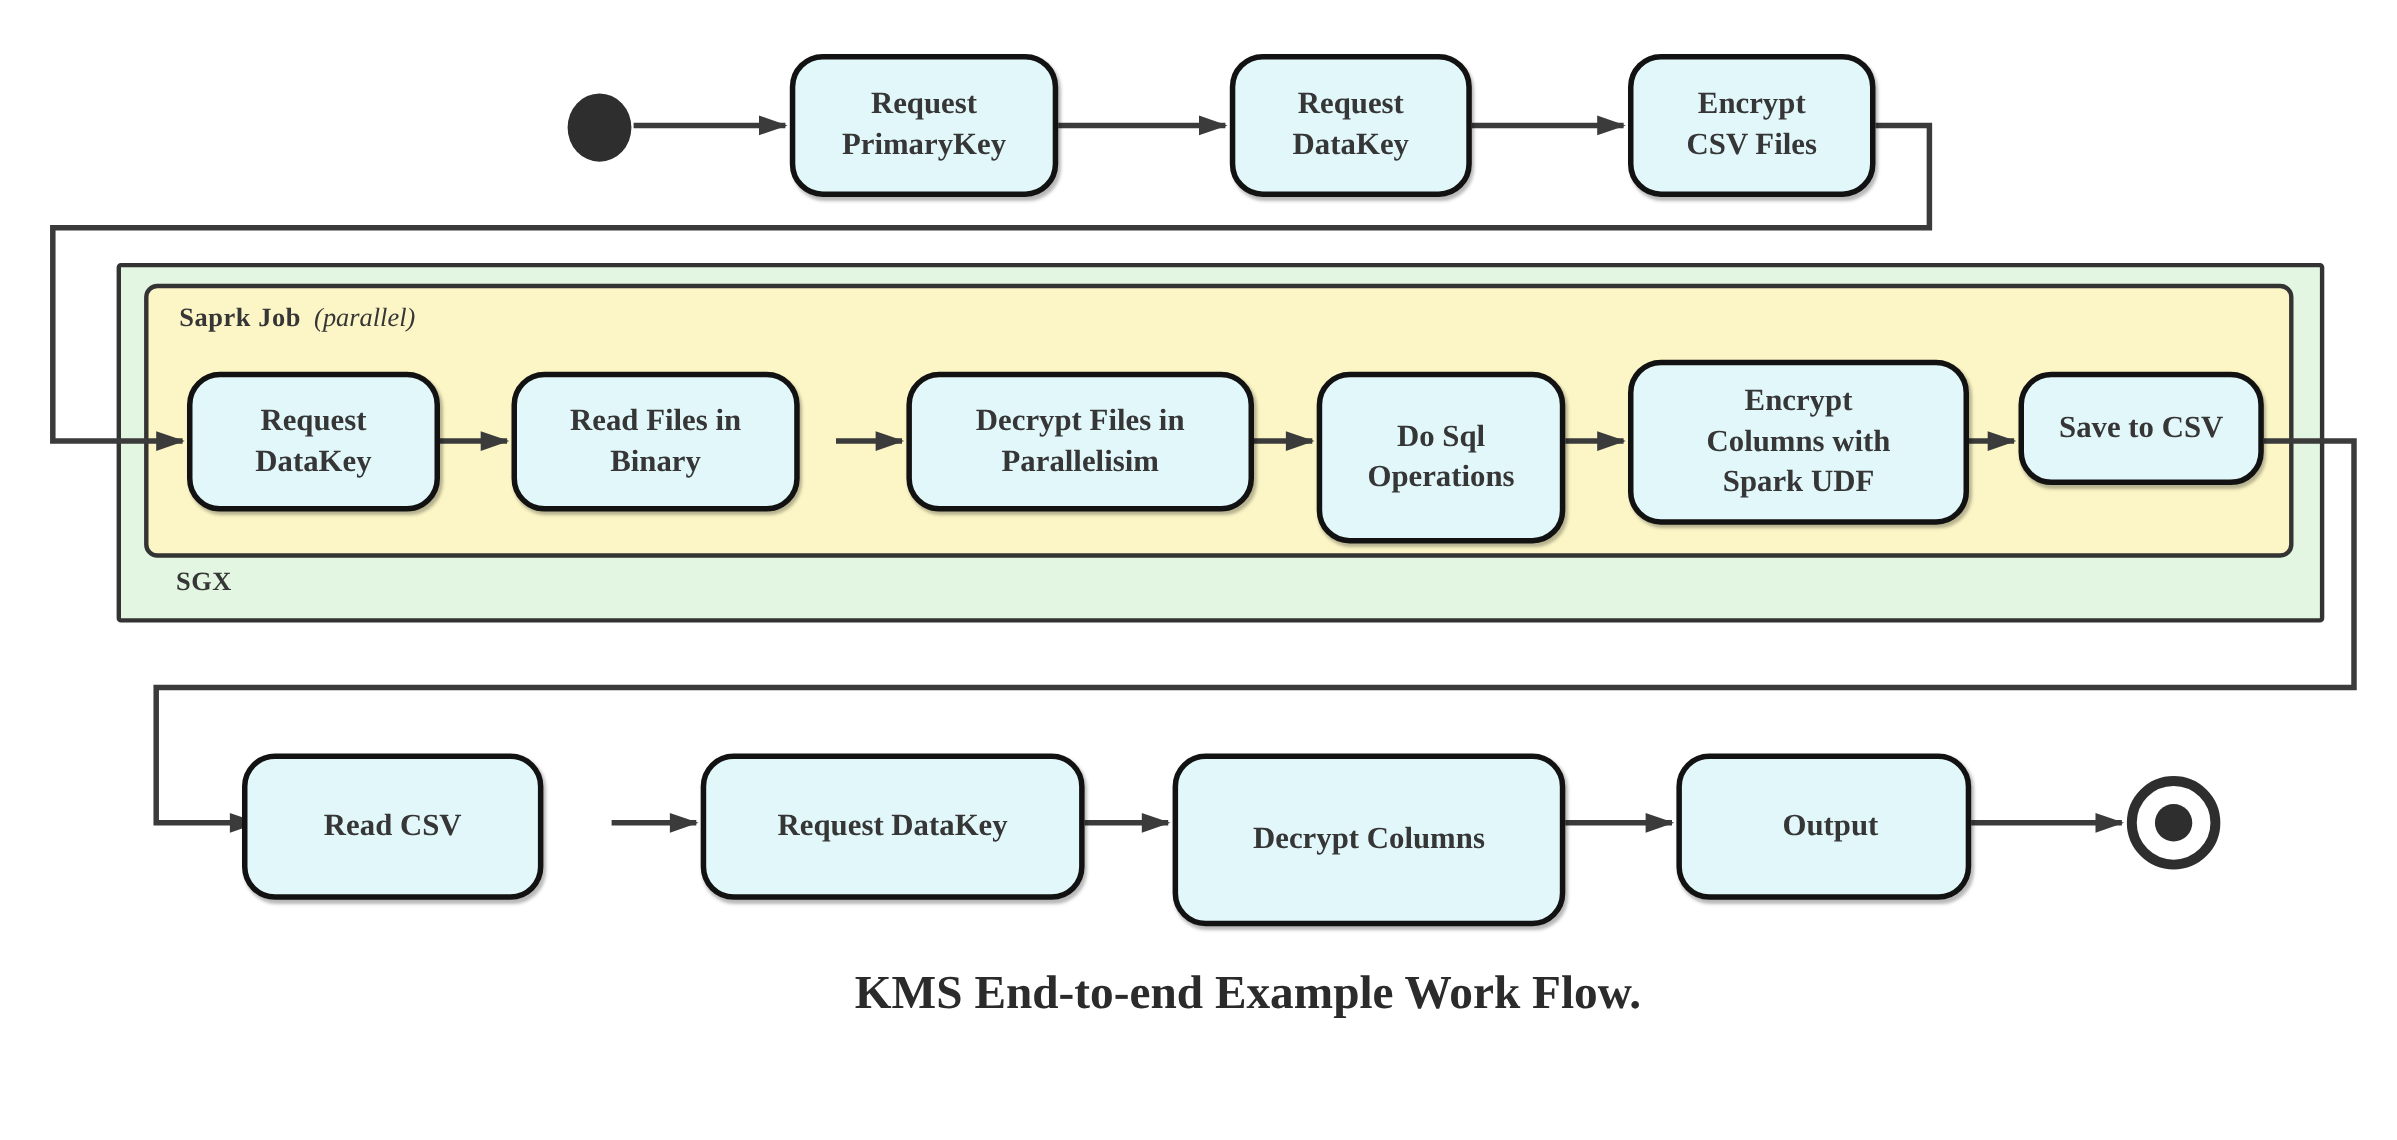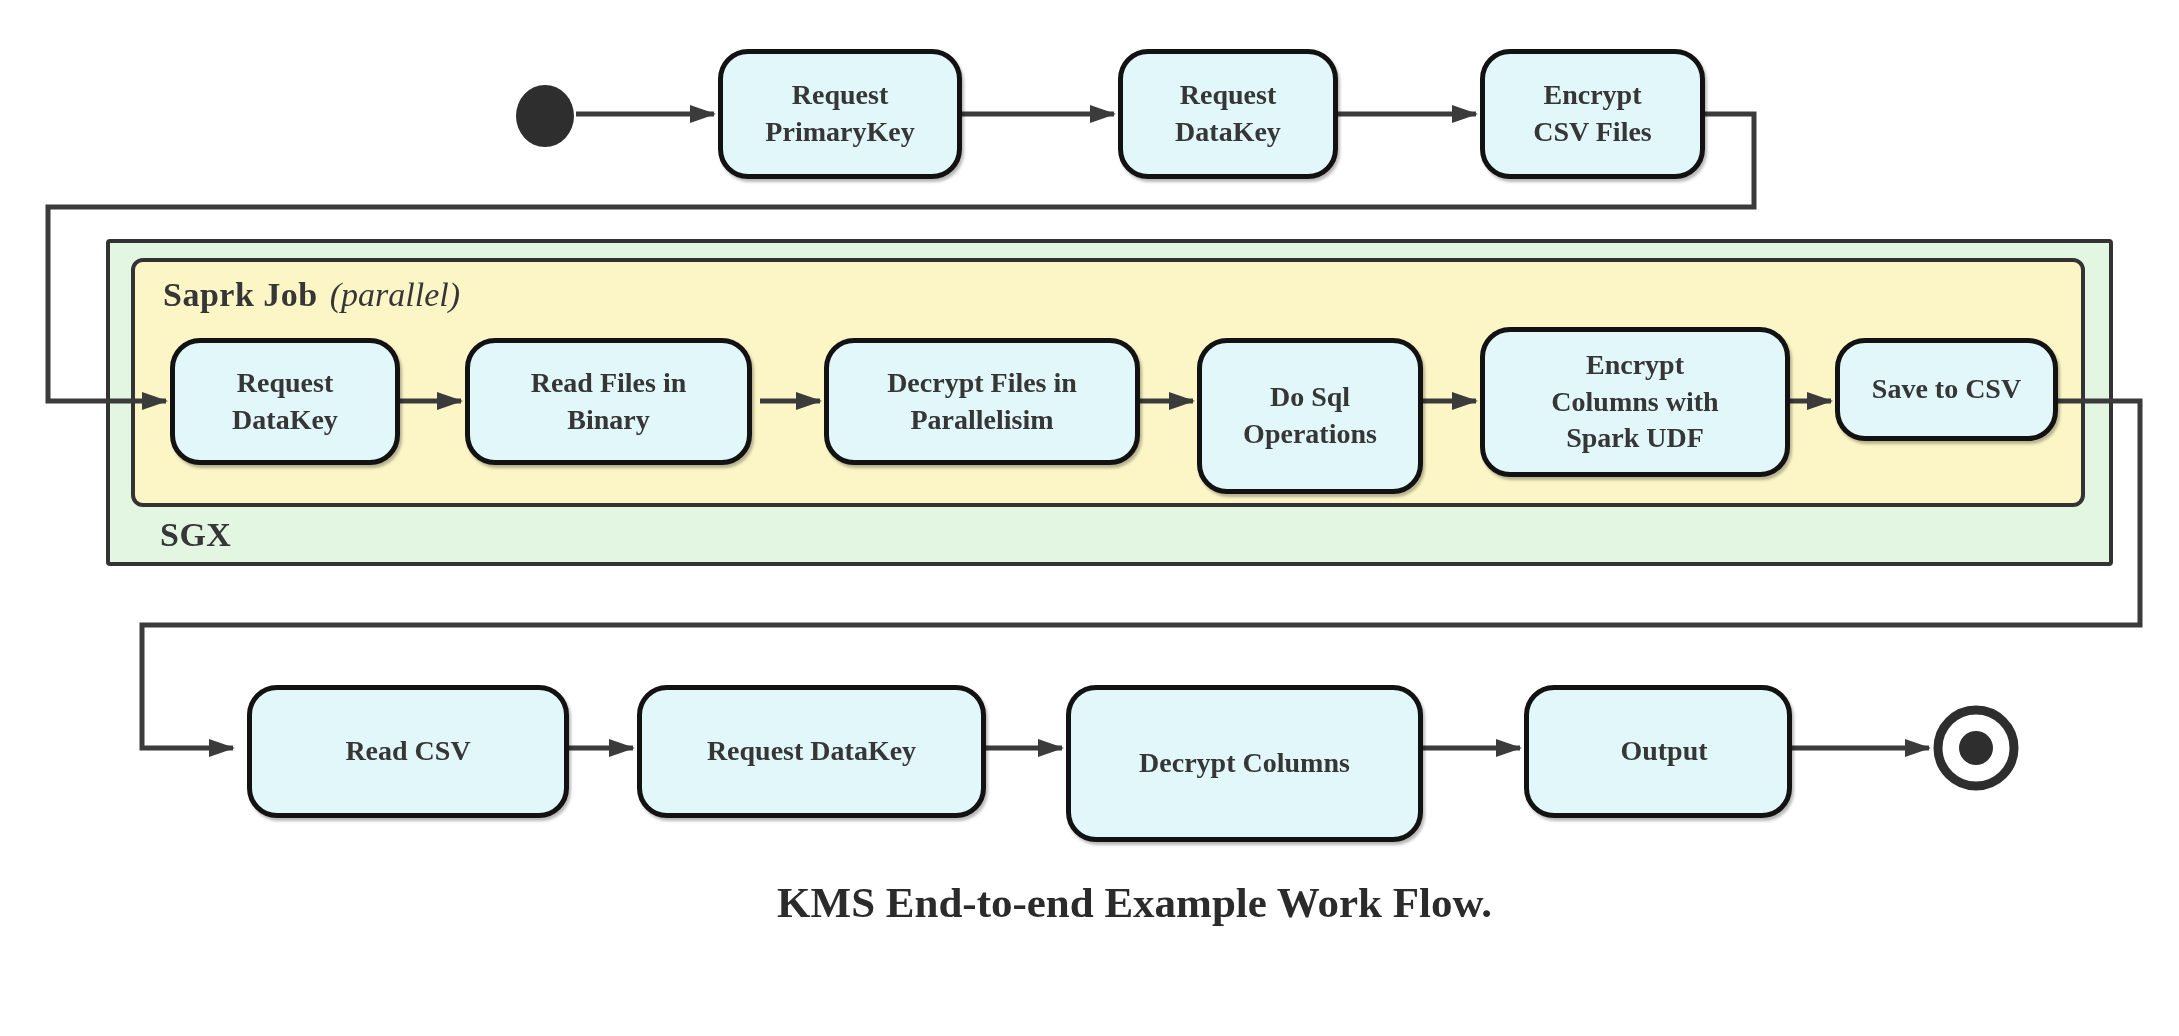--- a/index.html
+++ b/index.html
@@ -26,21 +26,21 @@
   .start-dot{fill:#2e2e2e;}
   .end-outer{fill:#ffffff;stroke:#2e2e2e;stroke-width:9;}
   .end-inner{fill:#2e2e2e;stroke:none;}
 
   .container-box{position:absolute;box-sizing:border-box;border:4px solid var(--container-border);}
   .sgx-box{left:106px;top:239px;width:2007px;height:327px;background:var(--sgx-fill);border-radius:4px;}
   .spark-box{left:131px;top:258px;width:1954px;height:249px;background:var(--spark-fill);border-radius:12px;}
 
   .group-label{
     position:absolute;color:var(--text);
-    font-size:34px;font-weight:bold;letter-spacing:.5px;
+    font-size:24px;font-weight:bold;letter-spacing:.5px;
     white-space:nowrap;
   }
   .spark-label{left:163px;top:276px;}
   .spark-label .qualifier{font-weight:normal;font-style:italic;margin-left:12px;letter-spacing:0;}
   .sgx-label{left:160px;top:516px;}
 
   .node{
     position:absolute;box-sizing:border-box;
     background:var(--node-fill);
     border:5px solid var(--node-border);
@@ -105,31 +105,31 @@
 
   <div class="node" style="left:718px;top:49px;width:244px;height:130px;">Request
 PrimaryKey</div>
   <div class="node" style="left:1118px;top:49px;width:220px;height:130px;">Request
 DataKey</div>
   <div class="node" style="left:1480px;top:49px;width:225px;height:130px;">Encrypt
 CSV Files</div>
 
   <div class="node" style="left:170px;top:338px;width:230px;height:127px;">Request
 DataKey</div>
-  <div class="node" style="left:465px;top:338px;width:287px;height:127px;">Read Files in
+  <div class="node" style="left:465px;top:338px;width:262px;height:127px;">Read Files in
 Binary</div>
   <div class="node" style="left:824px;top:338px;width:316px;height:127px;">Decrypt Files in
 Parallelisim</div>
   <div class="node" style="left:1197px;top:338px;width:226px;height:156px;">Do Sql
 Operations</div>
   <div class="node" style="left:1480px;top:327px;width:310px;height:150px;">Encrypt
 Columns with
 Spark UDF</div>
   <div class="node" style="left:1835px;top:338px;width:223px;height:103px;">Save to CSV</div>
 
-  <div class="node" style="left:247px;top:685px;width:322px;height:133px;">Read CSV</div>
+  <div class="node" style="left:220px;top:685px;width:274px;height:133px;">Read CSV</div>
   <div class="node" style="left:637px;top:685px;width:349px;height:133px;">Request DataKey</div>
   <div class="node" style="left:1066px;top:685px;width:357px;height:157px;">Decrypt Columns</div>
   <div class="node" style="left:1524px;top:685px;width:268px;height:133px;padding-left:12px;">Output</div>
 
   <div class="caption">KMS End-to-end Example Work Flow.</div>
 
 </div>
 
 </body></html>

